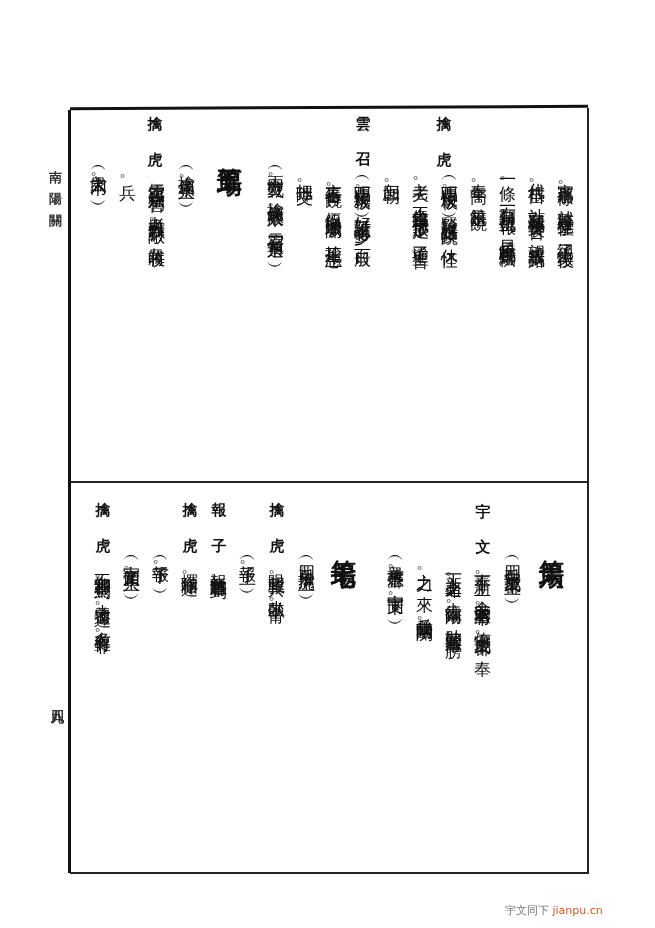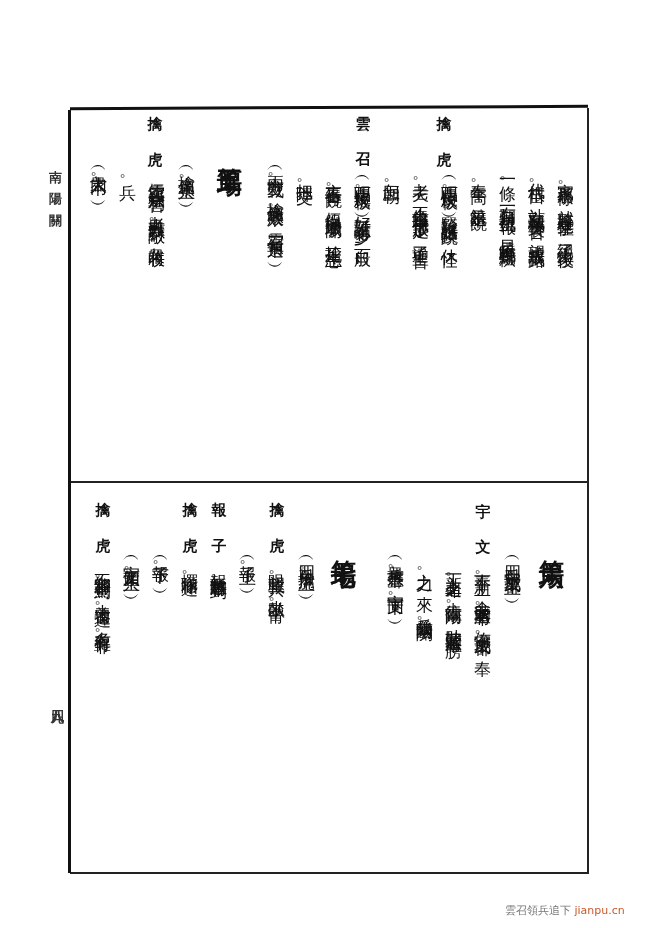--- a/index.html
+++ b/index.html
@@ -117,15 +117,15 @@
 
 <div class="col role" style="left:92px; top:490px;">
   <span>擒</span>
 </div>
 <div class="col role" style="left:92px; top:526px;">
   <span>虎</span>
 </div>
 <div class="col" style="left:92px; top:560px;">不知將軍駕到。未曾遠迎。多有得罪。</div>
 
 <div class="watermark">
-  <span>雲召領兵追下</span>
+  <span>宇文同下</span>
   <span class="url">jianpu.cn</span>
 </div>
 
 </body></html>

